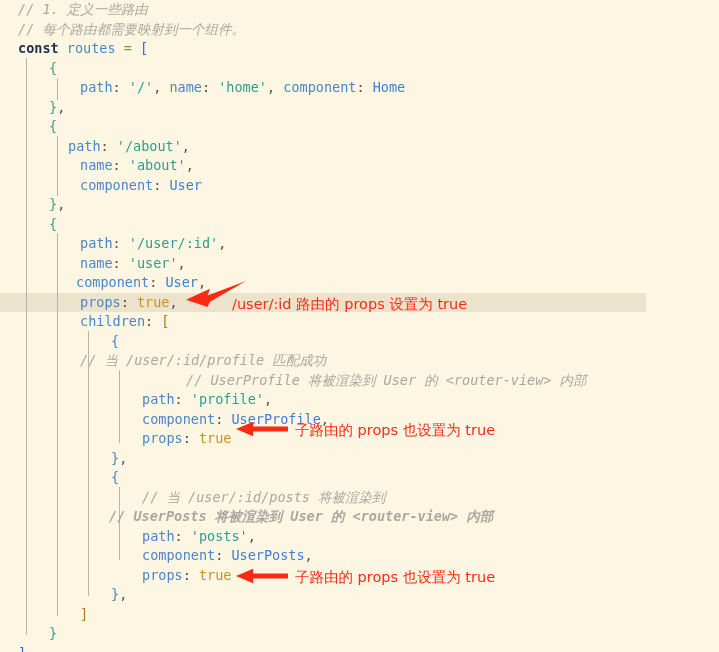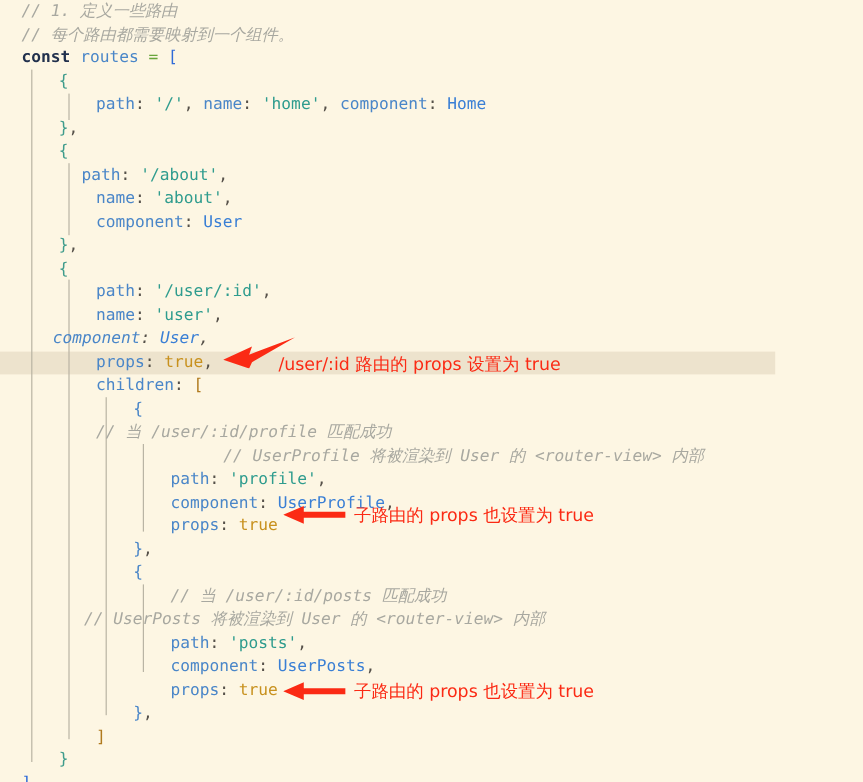--- a/index.html
+++ b/index.html
@@ -110,33 +110,33 @@
       <div class="line"><span class="code-text" style="padding-left: 80px;"><span class="t-prop">path</span><span class="t-punc">: </span><span class="t-str">'/'</span><span class="t-punc">, </span><span class="t-prop">name</span><span class="t-punc">: </span><span class="t-str">'home'</span><span class="t-punc">, </span><span class="t-prop">component</span><span class="t-punc">: </span><span class="t-comp">Home</span></span></div>
       <div class="line"><span class="code-text" style="padding-left: 49px;"><span class="t-brk1">}</span><span class="t-punc">,</span></span></div>
       <div class="line"><span class="code-text" style="padding-left: 49px;"><span class="t-brk1">{</span></span></div>
       <div class="line"><span class="code-text" style="padding-left: 68px;"><span class="t-prop">path</span><span class="t-punc">: </span><span class="t-str">'/about'</span><span class="t-punc">,</span></span></div>
       <div class="line"><span class="code-text" style="padding-left: 80px;"><span class="t-prop">name</span><span class="t-punc">: </span><span class="t-str">'about'</span><span class="t-punc">,</span></span></div>
       <div class="line"><span class="code-text" style="padding-left: 80px;"><span class="t-prop">component</span><span class="t-punc">: </span><span class="t-comp">User</span></span></div>
       <div class="line"><span class="code-text" style="padding-left: 49px;"><span class="t-brk1">}</span><span class="t-punc">,</span></span></div>
       <div class="line"><span class="code-text" style="padding-left: 49px;"><span class="t-brk1">{</span></span></div>
       <div class="line"><span class="code-text" style="padding-left: 80px;"><span class="t-prop">path</span><span class="t-punc">: </span><span class="t-str">'/user/:id'</span><span class="t-punc">,</span></span></div>
       <div class="line"><span class="code-text" style="padding-left: 80px;"><span class="t-prop">name</span><span class="t-punc">: </span><span class="t-str">'user'</span><span class="t-punc">,</span></span></div>
-      <div class="line"><span class="code-text" style="padding-left: 44px; font-style: italic;"><span class="t-prop">component</span><span class="t-punc">: </span><span class="t-comp">User</span><span class="t-punc">,</span></span></div>
+      <div class="line"><span class="code-text" style="padding-left: 76px;"><span class="t-prop">component</span><span class="t-punc">: </span><span class="t-comp">User</span><span class="t-punc">,</span></span></div>
       <div class="line hl"><span class="code-text" style="padding-left: 80px;"><span class="t-prop">props</span><span class="t-punc">: </span><span class="t-bool">true</span><span class="t-punc">,</span></span></div>
       <div class="line"><span class="code-text" style="padding-left: 80px;"><span class="t-prop">children</span><span class="t-punc">: </span><span class="t-brk2">[</span></span></div>
       <div class="line"><span class="code-text" style="padding-left: 111px;"><span class="t-brk3">{</span></span></div>
       <div class="line"><span class="code-text" style="padding-left: 80px;"><span class="t-cmt">// 当 /user/:id/profile 匹配成功</span></span></div>
       <div class="line"><span class="code-text" style="padding-left: 142px; margin-left: 44px;"><span class="t-cmt">// UserProfile 将被渲染到 User 的 &lt;router-view&gt; 内部</span></span></div>
       <div class="line"><span class="code-text" style="padding-left: 142px;"><span class="t-prop">path</span><span class="t-punc">: </span><span class="t-str">'profile'</span><span class="t-punc">,</span></span></div>
       <div class="line"><span class="code-text" style="padding-left: 142px;"><span class="t-prop">component</span><span class="t-punc">: </span><span class="t-comp">UserProfile</span><span class="t-punc">,</span></span></div>
       <div class="line"><span class="code-text" style="padding-left: 142px;"><span class="t-prop">props</span><span class="t-punc">: </span><span class="t-bool">true</span></span></div>
       <div class="line"><span class="code-text" style="padding-left: 111px;"><span class="t-brk3">}</span><span class="t-punc">,</span></span></div>
       <div class="line"><span class="code-text" style="padding-left: 111px;"><span class="t-brk3">{</span></span></div>
-      <div class="line"><span class="code-text" style="padding-left: 142px;"><span class="t-cmt">// 当 /user/:id/posts 匹配成功</span></span></div>
-      <div class="line"><span class="code-text" style="padding-left: 70px;"><span class="t-cmt">// UserPosts 将被渲染到 User 的 &lt;router-view&gt; 内部</span></span></div>
+      <div class="line"><span class="code-text" style="padding-left: 142px;"><span class="t-cmt">// 当 /user/:id/posts 将被渲染到</span></span></div>
+      <div class="line"><span class="code-text" style="padding-left: 109px; font-weight: bold;"><span class="t-cmt">// UserPosts 将被渲染到 User 的 &lt;router-view&gt; 内部</span></span></div>
       <div class="line"><span class="code-text" style="padding-left: 142px;"><span class="t-prop">path</span><span class="t-punc">: </span><span class="t-str">'posts'</span><span class="t-punc">,</span></span></div>
       <div class="line"><span class="code-text" style="padding-left: 142px;"><span class="t-prop">component</span><span class="t-punc">: </span><span class="t-comp">UserPosts</span><span class="t-punc">,</span></span></div>
       <div class="line"><span class="code-text" style="padding-left: 142px;"><span class="t-prop">props</span><span class="t-punc">: </span><span class="t-bool">true</span></span></div>
       <div class="line"><span class="code-text" style="padding-left: 111px;"><span class="t-brk3">}</span><span class="t-punc">,</span></span></div>
       <div class="line"><span class="code-text" style="padding-left: 80px;"><span class="t-brk2">]</span></span></div>
       <div class="line"><span class="code-text" style="padding-left: 49px;"><span class="t-brk1">}</span></span></div>
       <div class="line"><span class="code-text" style="padding-left: 18px;"><span class="t-brk0">]</span></span></div>
     </div>
   <div id="overlays">
       <div class="arrow" style="left: 186px; top: 281px; width: 60px; height: 26px;">

